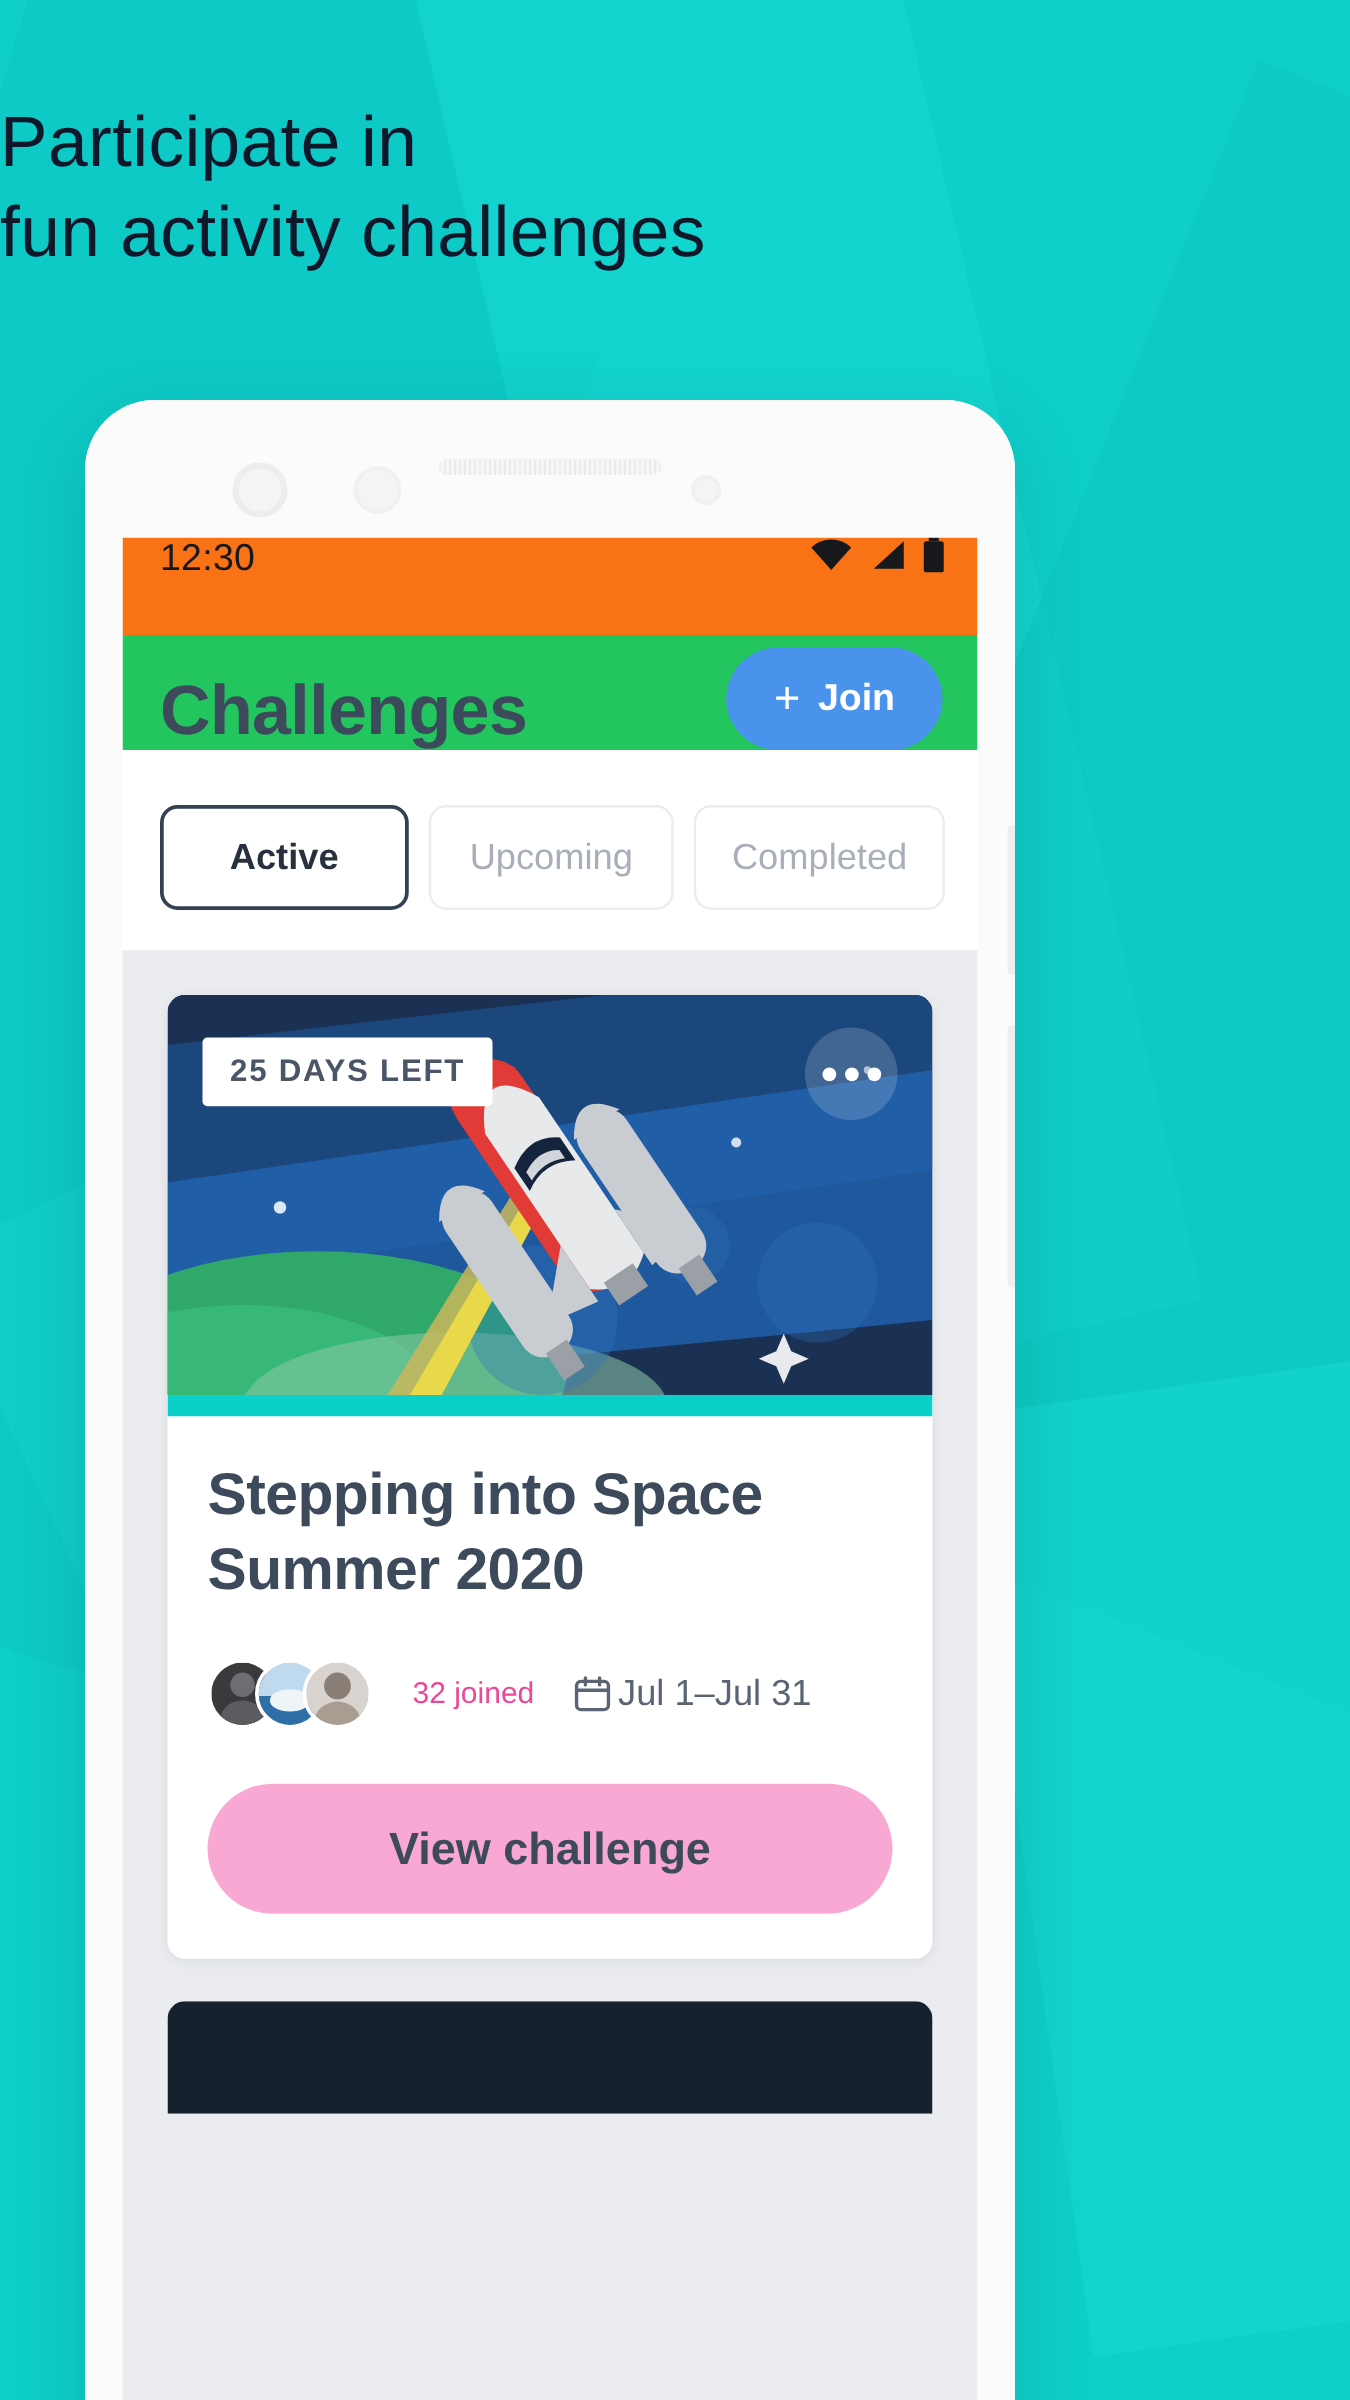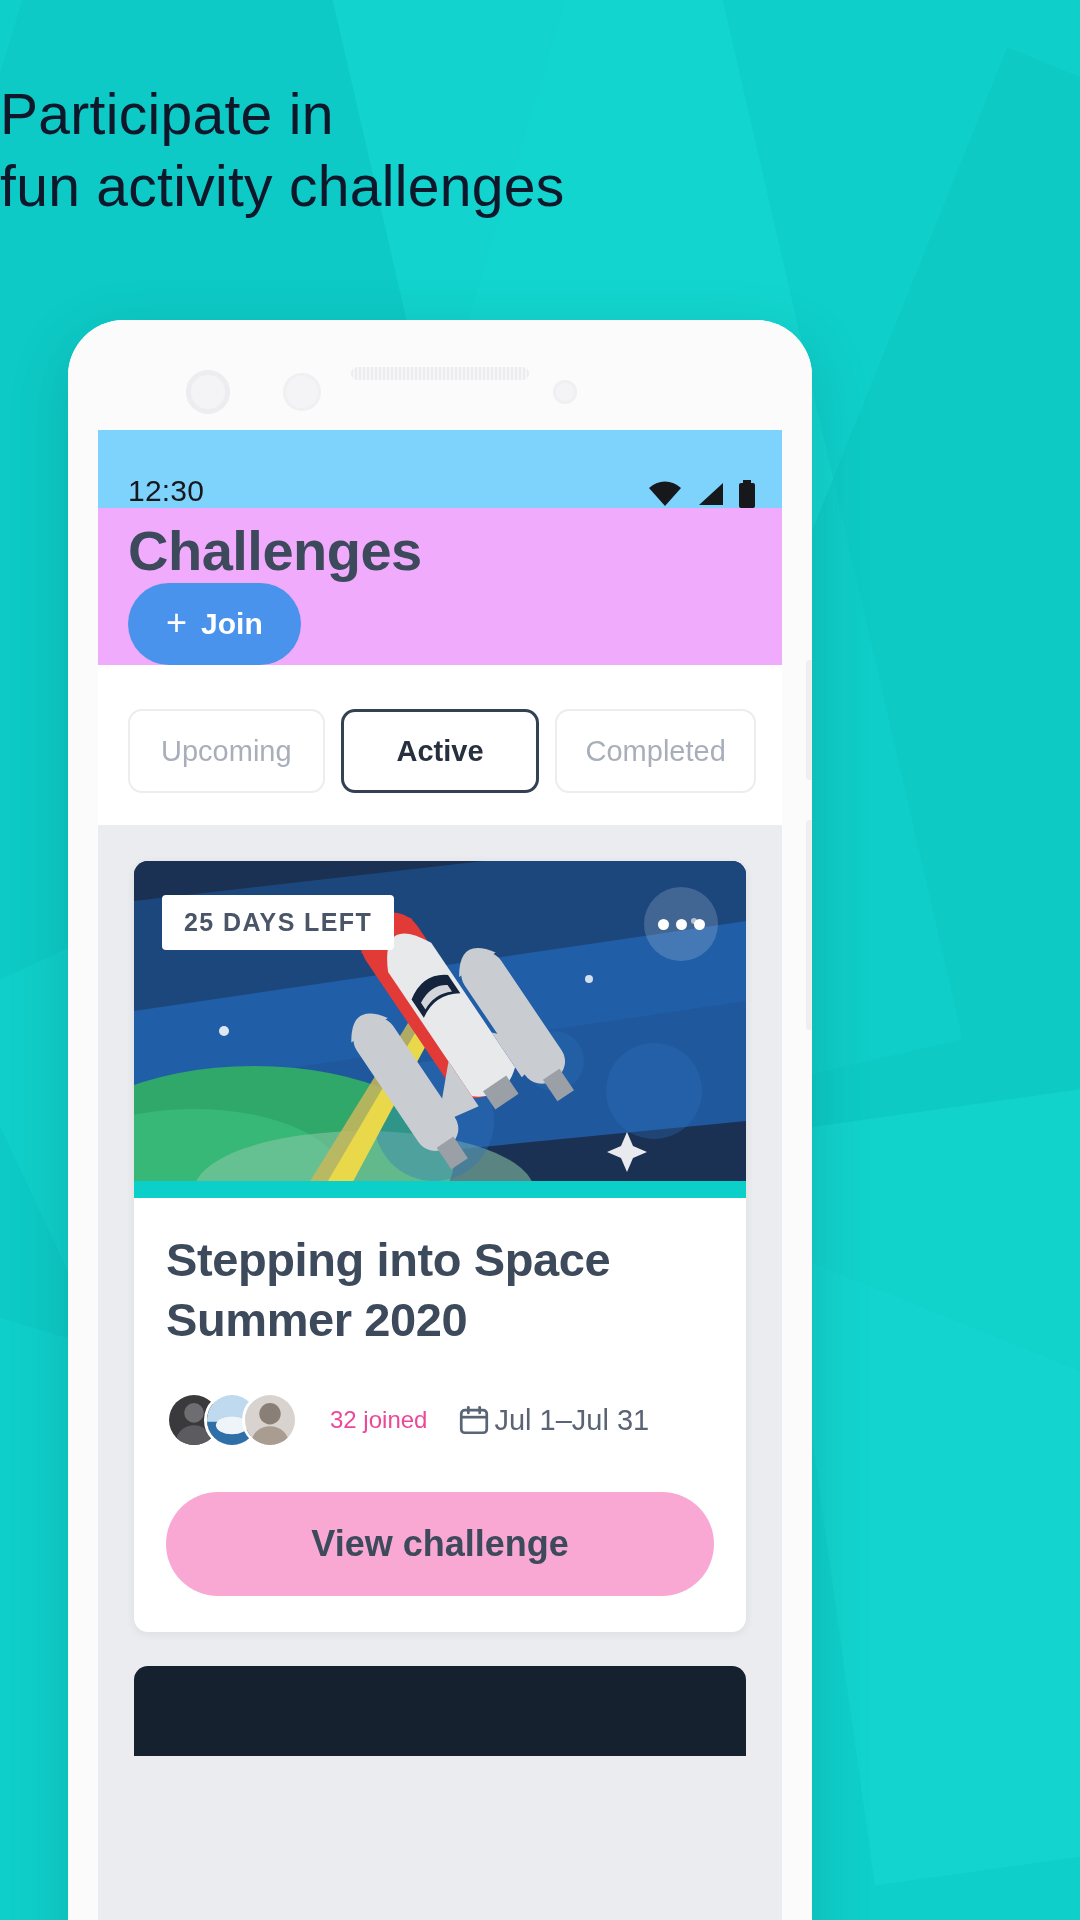--- a/index.html
+++ b/index.html
@@ -55,30 +55,30 @@
   }
 
   
   #screen {
     position:absolute; left:30px; top:110px; width:684px; height:1530px;
     background:#ffffff; overflow:hidden;
   }
 
   
   #status-bar {
-    height:78px; display:flex; align-items:flex-end; justify-content:space-between;
-    padding:0 26px 0 30px; background:#7dd3fc;
+    height:78px; display:flex; align-items:flex-start; justify-content:space-between;
+    padding:0 26px 0 30px; background:#f97316;
   }
   #status-time { font-size:30px; font-weight:500; color:#16181C; letter-spacing:.2px; }
   #status-icons { display:flex; align-items:center; gap:13px; }
 
   
   #app-bar {
-    display:flex; align-items:flex-start; justify-content:space-between;
-    padding:10px 28px 0 30px; background:#f0abfc;flex-direction:column;
+    display:flex; align-items:flex-end; justify-content:space-between;
+    padding:10px 28px 0 30px; background:#22c55e;
   }
   #page-title { font-size:56px; font-weight:700; color:#3D4A5C; letter-spacing:-.5px; }
   #join-button {
     display:flex; align-items:center; gap:14px;
     background:#4A93EC; color:#fff;
     border:none; border-radius:42px;
     height:82px; padding:0 38px;
     font-size:30px; font-weight:700;
     font-family:"Liberation Sans", sans-serif;
     cursor:pointer;
@@ -200,22 +200,22 @@
 
     <div id="app-bar">
       <div id="page-title">Challenges</div>
       <button id="join-button">
         <span class="plus">+</span>
         <span>Join</span>
       </button>
     </div>
 
     <div id="tab-row">
+      <div class="tab active">Active</div>
       <div class="tab idle">Upcoming</div>
-      <div class="tab active">Active</div>
       <div class="tab idle wide">Completed</div>
     </div>
 
     <div id="content">
 
       <div class="challenge-card">
 
         <div class="card-media">
           <svg viewBox="0 0 612 320" preserveAspectRatio="xMidYMid slice">
             <defs>

